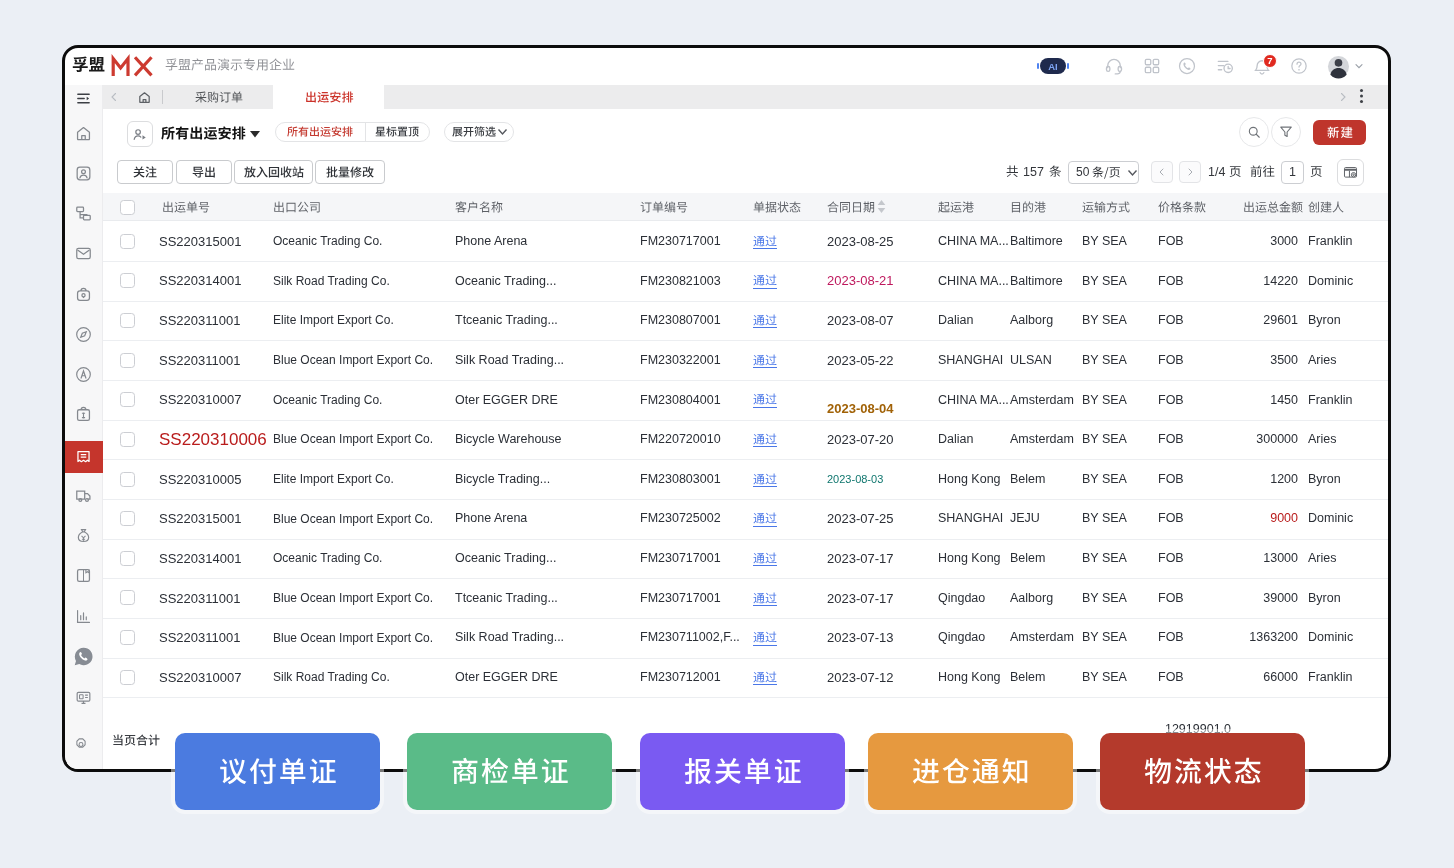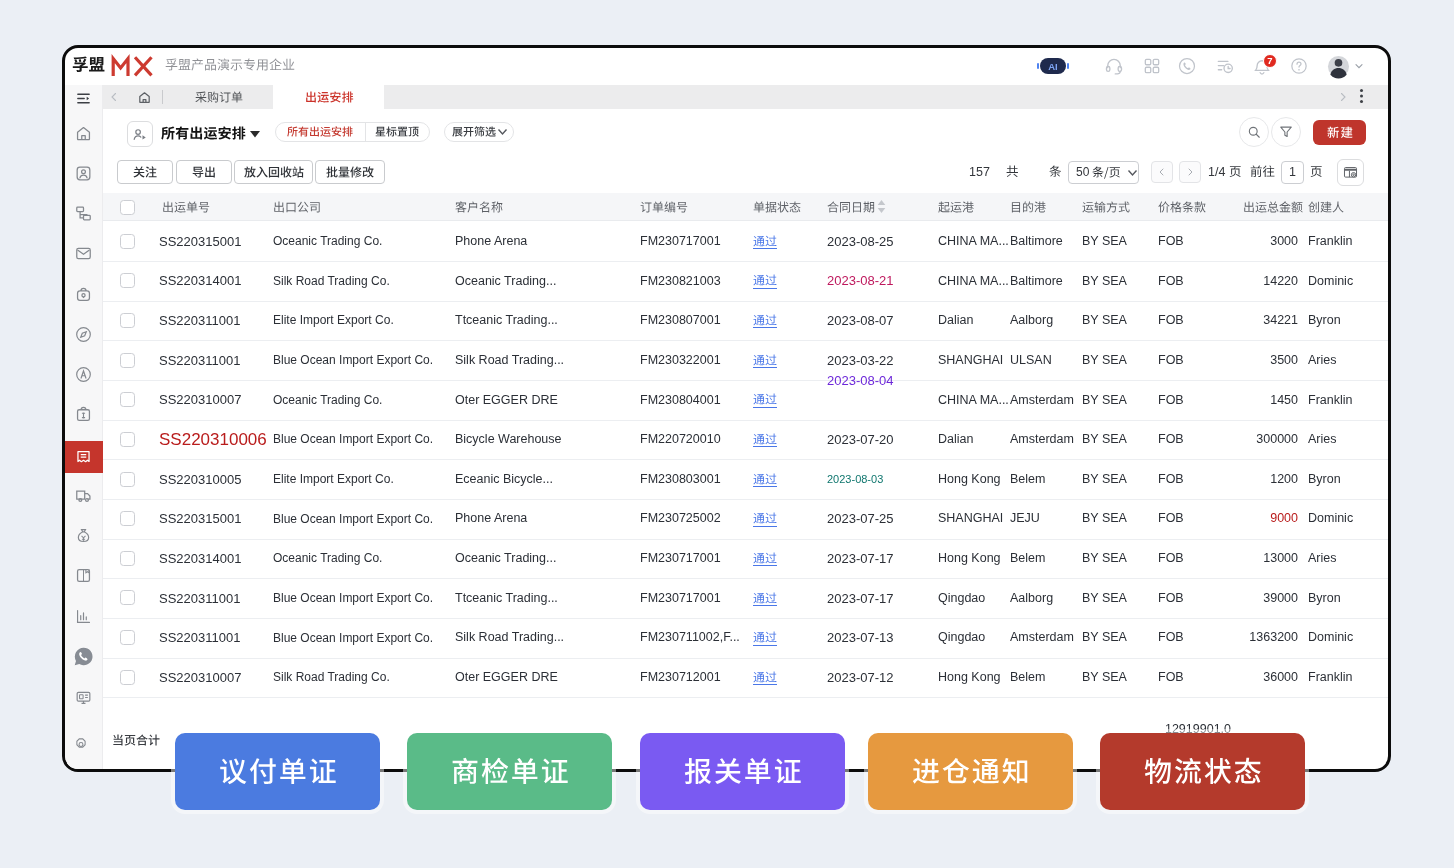--- a/index.html
+++ b/index.html
@@ -370,21 +370,21 @@
     <div style="position:absolute;left:261.0px;top:117.5px;">
       <svg style="display:block" width="48.0" height="12" viewBox="0 0 4000 1000">
         <use href="#g13" fill="#2f3237"></use>
       </svg>
     </div>
     <div style="position:absolute;left:941px;top:117.2px;">
       <svg style="display:block" width="12.5" height="12.5" viewBox="0 0 1000 1000">
         <use href="#g14" fill="#33363b"></use>
       </svg>
     </div>
-    <div style="position:absolute;left:904px;top:116.8px;font-size:12.5px;line-height:14.5px;color:#33363b;font-weight:400;white-space:nowrap;">157</div>
+    <div style="position:absolute;left:958px;top:116.8px;font-size:12.5px;line-height:14.5px;color:#33363b;font-weight:400;white-space:nowrap;">157</div>
     <div style="position:absolute;left:984px;top:117.2px;">
       <svg style="display:block" width="12.5" height="12.5" viewBox="0 0 1000 1000">
         <use href="#g15" fill="#33363b"></use>
       </svg>
     </div>
     <div style="position:absolute;left:1003px;top:113px;width:71px;height:23px;border:1px solid #ccced2;border-radius:4px;background:#fff;"></div>
     <div style="position:absolute;left:1011px;top:117.0px;font-size:12px;line-height:14px;color:#33363b;font-weight:400;white-space:nowrap;">50</div>
     <div style="position:absolute;left:1027px;top:117.5px;">
       <svg style="display:block" width="28.7" height="12" viewBox="0 0 2392 1000">
         <use href="#g16" fill="#33363b"></use>
@@ -560,58 +560,58 @@
       <svg style="display:block" width="24.0" height="12" viewBox="0 0 2000 1000">
         <use href="#g31" fill="#4a77e8"></use>
       </svg>
     </div>
     <div style="position:absolute;left:688px;top:279.4px;width:24px;height:1px;background:#4a77e8;"></div>
     <div style="position:absolute;left:762px;top:264.9px;font-size:13px;line-height:15px;color:#2b2f36;font-weight:400;white-space:nowrap;">2023-08-07</div>
     <div style="position:absolute;left:873px;top:265.2px;font-size:12.5px;line-height:14.5px;color:#2b2f36;font-weight:400;white-space:nowrap;">Dalian</div>
     <div style="position:absolute;left:945px;top:265.2px;font-size:12.5px;line-height:14.5px;color:#2b2f36;font-weight:400;white-space:nowrap;">Aalborg</div>
     <div style="position:absolute;left:1017px;top:265.2px;font-size:12.5px;line-height:14.5px;color:#2b2f36;font-weight:400;white-space:nowrap;">BY SEA</div>
     <div style="position:absolute;left:1093px;top:265.2px;font-size:12.5px;line-height:14.5px;color:#2b2f36;font-weight:400;white-space:nowrap;">FOB</div>
-    <div style="position:absolute;left:1033px;width:200px;text-align:right;top:265.2px;font-size:12.5px;line-height:14.5px;color:#2b2f36;font-weight:400;white-space:nowrap;">34221</div>
+    <div style="position:absolute;left:1033px;width:200px;text-align:right;top:265.2px;font-size:12.5px;line-height:14.5px;color:#2b2f36;font-weight:400;white-space:nowrap;">29601</div>
     <div style="position:absolute;left:1243px;top:265.2px;font-size:12.5px;line-height:14.5px;color:#2b2f36;font-weight:400;white-space:nowrap;">Byron</div>
     <div style="position:absolute;left:38px;top:331.9px;width:1285px;height:1px;background:#eceef1;"></div>
     <div style="position:absolute;left:55px;top:304.575px;">
       <div style="width:15px;height:15px;border:1.4px solid #ccced3;border-radius:3.5px;background:#fff"></div>
     </div>
     <div style="position:absolute;left:94px;top:304.6px;font-size:13px;line-height:15px;color:#2b2f36;font-weight:400;white-space:nowrap;">SS220311001</div>
     <div style="position:absolute;left:208px;top:305.1px;font-size:12px;line-height:14px;color:#2b2f36;font-weight:400;white-space:nowrap;">Blue Ocean Import Export Co.</div>
     <div style="position:absolute;left:390px;top:304.8px;font-size:12.5px;line-height:14.5px;color:#2b2f36;font-weight:400;white-space:nowrap;">Silk Road Trading...</div>
     <div style="position:absolute;left:575px;top:304.8px;font-size:12.5px;line-height:14.5px;color:#2b2f36;font-weight:400;white-space:nowrap;">FM230322001</div>
     <div style="position:absolute;left:688px;top:305.6px;">
       <svg style="display:block" width="24.0" height="12" viewBox="0 0 2000 1000">
         <use href="#g31" fill="#4a77e8"></use>
       </svg>
     </div>
     <div style="position:absolute;left:688px;top:319.1px;width:24px;height:1px;background:#4a77e8;"></div>
-    <div style="position:absolute;left:762px;top:304.6px;font-size:13px;line-height:15px;color:#2b2f36;font-weight:400;white-space:nowrap;">2023-03-22</div>
+    <div style="position:absolute;left:762px;top:304.6px;font-size:13px;line-height:15px;color:#2b2f36;font-weight:400;white-space:nowrap;">2023-05-22</div>
     <div style="position:absolute;left:873px;top:304.8px;font-size:12.5px;line-height:14.5px;color:#2b2f36;font-weight:400;white-space:nowrap;">SHANGHAI</div>
     <div style="position:absolute;left:945px;top:304.8px;font-size:12.5px;line-height:14.5px;color:#2b2f36;font-weight:400;white-space:nowrap;">ULSAN</div>
     <div style="position:absolute;left:1017px;top:304.8px;font-size:12.5px;line-height:14.5px;color:#2b2f36;font-weight:400;white-space:nowrap;">BY SEA</div>
     <div style="position:absolute;left:1093px;top:304.8px;font-size:12.5px;line-height:14.5px;color:#2b2f36;font-weight:400;white-space:nowrap;">FOB</div>
     <div style="position:absolute;left:1033px;width:200px;text-align:right;top:304.8px;font-size:12.5px;line-height:14.5px;color:#2b2f36;font-weight:400;white-space:nowrap;">3500</div>
     <div style="position:absolute;left:1243px;top:304.8px;font-size:12.5px;line-height:14.5px;color:#2b2f36;font-weight:400;white-space:nowrap;">Aries</div>
     <div style="position:absolute;left:38px;top:371.6px;width:1285px;height:1px;background:#eceef1;"></div>
     <div style="position:absolute;left:55px;top:344.22499999999997px;">
       <div style="width:15px;height:15px;border:1.4px solid #ccced3;border-radius:3.5px;background:#fff"></div>
     </div>
     <div style="position:absolute;left:94px;top:344.2px;font-size:13px;line-height:15px;color:#2b2f36;font-weight:400;white-space:nowrap;">SS220310007</div>
     <div style="position:absolute;left:208px;top:344.7px;font-size:12px;line-height:14px;color:#2b2f36;font-weight:400;white-space:nowrap;">Oceanic Trading Co.</div>
     <div style="position:absolute;left:390px;top:344.5px;font-size:12.5px;line-height:14.5px;color:#2b2f36;font-weight:400;white-space:nowrap;">Oter EGGER DRE</div>
     <div style="position:absolute;left:575px;top:344.5px;font-size:12.5px;line-height:14.5px;color:#2b2f36;font-weight:400;white-space:nowrap;">FM230804001</div>
     <div style="position:absolute;left:688px;top:345.2px;">
       <svg style="display:block" width="24.0" height="12" viewBox="0 0 2000 1000">
         <use href="#g31" fill="#4a77e8"></use>
       </svg>
     </div>
     <div style="position:absolute;left:688px;top:358.7px;width:24px;height:1px;background:#4a77e8;"></div>
-    <div style="position:absolute;left:762px;top:325px;font-size:13px;line-height:15px;color:#6d28d9;font-weight:400;white-space:nowrap;">2023-08-04</div>
+    <div style="position:absolute;left:762px;top:353px;font-size:13px;line-height:15px;color:#a16207;font-weight:700;white-space:nowrap;">2023-08-04</div>
     <div style="position:absolute;left:873px;top:344.5px;font-size:12.5px;line-height:14.5px;color:#2b2f36;font-weight:400;white-space:nowrap;">CHINA MA...</div>
     <div style="position:absolute;left:945px;top:344.5px;font-size:12.5px;line-height:14.5px;color:#2b2f36;font-weight:400;white-space:nowrap;">Amsterdam</div>
     <div style="position:absolute;left:1017px;top:344.5px;font-size:12.5px;line-height:14.5px;color:#2b2f36;font-weight:400;white-space:nowrap;">BY SEA</div>
     <div style="position:absolute;left:1093px;top:344.5px;font-size:12.5px;line-height:14.5px;color:#2b2f36;font-weight:400;white-space:nowrap;">FOB</div>
     <div style="position:absolute;left:1033px;width:200px;text-align:right;top:344.5px;font-size:12.5px;line-height:14.5px;color:#2b2f36;font-weight:400;white-space:nowrap;">1450</div>
     <div style="position:absolute;left:1243px;top:344.5px;font-size:12.5px;line-height:14.5px;color:#2b2f36;font-weight:400;white-space:nowrap;">Franklin</div>
     <div style="position:absolute;left:38px;top:411.2px;width:1285px;height:1px;background:#eceef1;"></div>
     <div style="position:absolute;left:55px;top:383.875px;">
       <div style="width:15px;height:15px;border:1.4px solid #ccced3;border-radius:3.5px;background:#fff"></div>
     </div>
@@ -631,21 +631,21 @@
     <div style="position:absolute;left:1017px;top:384.1px;font-size:12.5px;line-height:14.5px;color:#2b2f36;font-weight:400;white-space:nowrap;">BY SEA</div>
     <div style="position:absolute;left:1093px;top:384.1px;font-size:12.5px;line-height:14.5px;color:#2b2f36;font-weight:400;white-space:nowrap;">FOB</div>
     <div style="position:absolute;left:1033px;width:200px;text-align:right;top:384.1px;font-size:12.5px;line-height:14.5px;color:#2b2f36;font-weight:400;white-space:nowrap;">300000</div>
     <div style="position:absolute;left:1243px;top:384.1px;font-size:12.5px;line-height:14.5px;color:#2b2f36;font-weight:400;white-space:nowrap;">Aries</div>
     <div style="position:absolute;left:38px;top:450.9px;width:1285px;height:1px;background:#eceef1;"></div>
     <div style="position:absolute;left:55px;top:423.525px;">
       <div style="width:15px;height:15px;border:1.4px solid #ccced3;border-radius:3.5px;background:#fff"></div>
     </div>
     <div style="position:absolute;left:94px;top:423.5px;font-size:13px;line-height:15px;color:#2b2f36;font-weight:400;white-space:nowrap;">SS220310005</div>
     <div style="position:absolute;left:208px;top:424.0px;font-size:12px;line-height:14px;color:#2b2f36;font-weight:400;white-space:nowrap;">Elite Import Export Co.</div>
-    <div style="position:absolute;left:390px;top:423.8px;font-size:12.5px;line-height:14.5px;color:#2b2f36;font-weight:400;white-space:nowrap;">Eceanic Bicycle...</div>
+    <div style="position:absolute;left:390px;top:423.8px;font-size:12.5px;line-height:14.5px;color:#2b2f36;font-weight:400;white-space:nowrap;">Bicycle Trading...</div>
     <div style="position:absolute;left:575px;top:423.8px;font-size:12.5px;line-height:14.5px;color:#2b2f36;font-weight:400;white-space:nowrap;">FM230803001</div>
     <div style="position:absolute;left:688px;top:424.5px;">
       <svg style="display:block" width="24.0" height="12" viewBox="0 0 2000 1000">
         <use href="#g31" fill="#4a77e8"></use>
       </svg>
     </div>
     <div style="position:absolute;left:688px;top:438.0px;width:24px;height:1px;background:#4a77e8;"></div>
     <div style="position:absolute;left:762px;top:423.5px;font-size:11px;line-height:15px;color:#0f766e;font-weight:400;white-space:nowrap;">2023-08-03</div>
     <div style="position:absolute;left:873px;top:423.8px;font-size:12.5px;line-height:14.5px;color:#2b2f36;font-weight:400;white-space:nowrap;">Hong Kong</div>
     <div style="position:absolute;left:945px;top:423.8px;font-size:12.5px;line-height:14.5px;color:#2b2f36;font-weight:400;white-space:nowrap;">Belem</div>
@@ -749,21 +749,21 @@
       <svg style="display:block" width="24.0" height="12" viewBox="0 0 2000 1000">
         <use href="#g31" fill="#4a77e8"></use>
       </svg>
     </div>
     <div style="position:absolute;left:688px;top:636.3px;width:24px;height:1px;background:#4a77e8;"></div>
     <div style="position:absolute;left:762px;top:621.8px;font-size:13px;line-height:15px;color:#2b2f36;font-weight:400;white-space:nowrap;">2023-07-12</div>
     <div style="position:absolute;left:873px;top:622.0px;font-size:12.5px;line-height:14.5px;color:#2b2f36;font-weight:400;white-space:nowrap;">Hong Kong</div>
     <div style="position:absolute;left:945px;top:622.0px;font-size:12.5px;line-height:14.5px;color:#2b2f36;font-weight:400;white-space:nowrap;">Belem</div>
     <div style="position:absolute;left:1017px;top:622.0px;font-size:12.5px;line-height:14.5px;color:#2b2f36;font-weight:400;white-space:nowrap;">BY SEA</div>
     <div style="position:absolute;left:1093px;top:622.0px;font-size:12.5px;line-height:14.5px;color:#2b2f36;font-weight:400;white-space:nowrap;">FOB</div>
-    <div style="position:absolute;left:1033px;width:200px;text-align:right;top:622.0px;font-size:12.5px;line-height:14.5px;color:#2b2f36;font-weight:400;white-space:nowrap;">36000</div>
+    <div style="position:absolute;left:1033px;width:200px;text-align:right;top:622.0px;font-size:12.5px;line-height:14.5px;color:#2b2f36;font-weight:400;white-space:nowrap;">66000</div>
     <div style="position:absolute;left:1243px;top:622.0px;font-size:12.5px;line-height:14.5px;color:#2b2f36;font-weight:400;white-space:nowrap;">Franklin</div>
     <div style="position:absolute;left:47px;top:685.5px;">
       <svg style="display:block" width="48.0" height="12" viewBox="0 0 4000 1000">
         <use href="#g32" fill="#3a3d42"></use>
       </svg>
     </div>
     <div style="position:absolute;left:1033px;width:200px;text-align:center;top:673.8px;font-size:12.5px;line-height:14.5px;color:#2b2f36;font-weight:400;white-space:nowrap;">12919901.0</div>
   </div>
 <div style="position:absolute;left:175px;top:733px;width:205px;height:77px;border-radius:10px;background:#4b7be0;box-shadow:0 0 0 4px rgba(255,255,255,0.45);"></div>
 <div style="position:absolute;left:218.6px;top:756.7px;">

